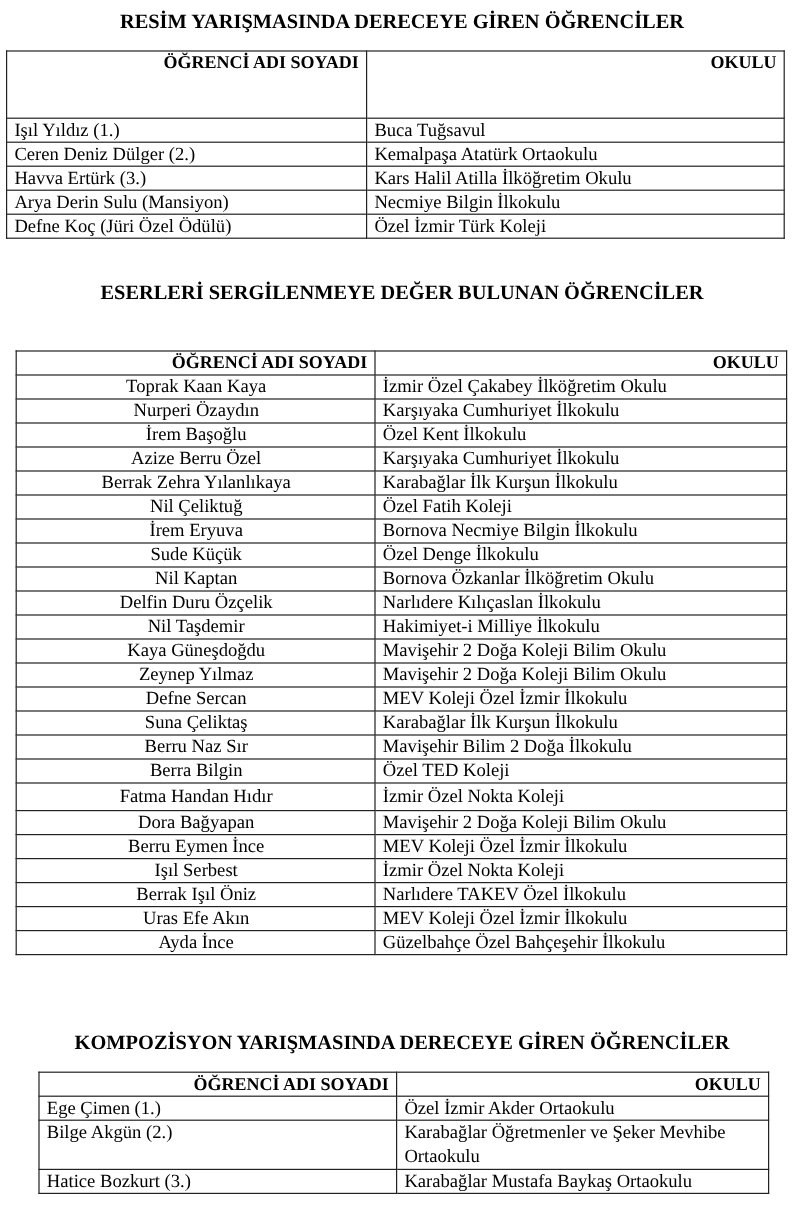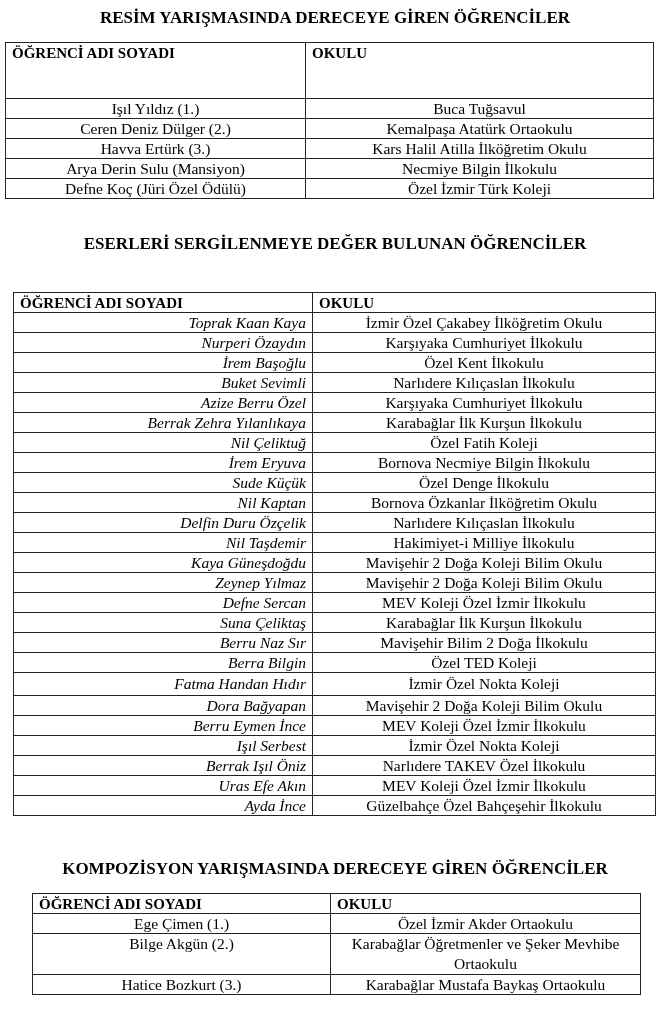--- a/index.html
+++ b/index.html
@@ -4,23 +4,23 @@
 <style>
   html, body { margin:0; padding:0; background:#ffffff; }
   body { width:670px; height:1009px; position:relative; overflow:hidden;
          font-family:"Liberation Serif", "DejaVu Serif", serif; color:#000; }
   .title { position:absolute; left:0; width:670px; text-align:center;
            font-weight:bold; font-size:17px; line-height:20px; letter-spacing:0; }
   table { position:absolute; border-collapse:collapse; table-layout:fixed;
           font-size:15.5px; }
   td, th { border:1.5px solid #222; padding:0 6px; height:19px; line-height:18px;
            white-space:nowrap; overflow:hidden; }
-  th { font-weight:bold; font-size:15px; text-align:left; }
-  .c { text-align:center; }
-  .l { text-align:right; padding-left:7px;font-style:italic; }
+  th { font-weight:bold; font-size:15px; text-align:right; }
+  .c { }
+  .l { text-align:center; padding-left:7px; }
   #t1 th { vertical-align:top; height:54px; padding-top:1px; }
   #t3 td.wrap { white-space:normal; line-height:20px; height:40px; vertical-align:top; }
 </style>
 </head>
 <body>
 
 <div class="title" style="top:8px;">RESİM YARIŞMASINDA DERECEYE GİREN ÖĞRENCİLER</div>
 <table id="t1" style="left:5px; top:42px; width:648px;">
   <colgroup>
       <col style="width:300px">
@@ -73,24 +73,20 @@
         <td class="l">Toprak Kaan Kaya</td>
         <td class="c">İzmir Özel Çakabey İlköğretim Okulu</td>
       </tr>
     <tr>
         <td class="l">Nurperi Özaydın</td>
         <td class="c">Karşıyaka Cumhuriyet İlkokulu</td>
       </tr>
     <tr>
         <td class="l">İrem Başoğlu</td>
         <td class="c">Özel Kent İlkokulu</td>
-      </tr>
-    <tr>
-        <td class="l">Buket Sevimli</td>
-        <td class="c">Narlıdere Kılıçaslan İlkokulu</td>
       </tr>
     <tr>
         <td class="l">Azize Berru Özel</td>
         <td class="c">Karşıyaka Cumhuriyet İlkokulu</td>
       </tr>
     <tr>
         <td class="l">Berrak Zehra Yılanlıkaya</td>
         <td class="c">Karabağlar İlk Kurşun İlkokulu</td>
       </tr>
     <tr>

